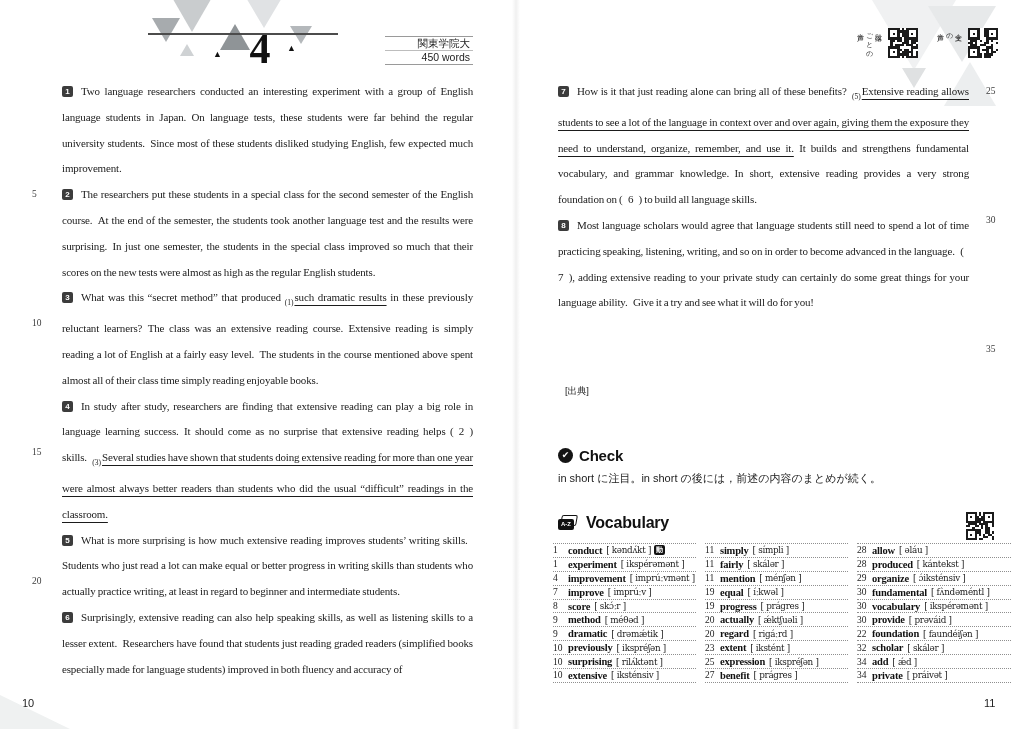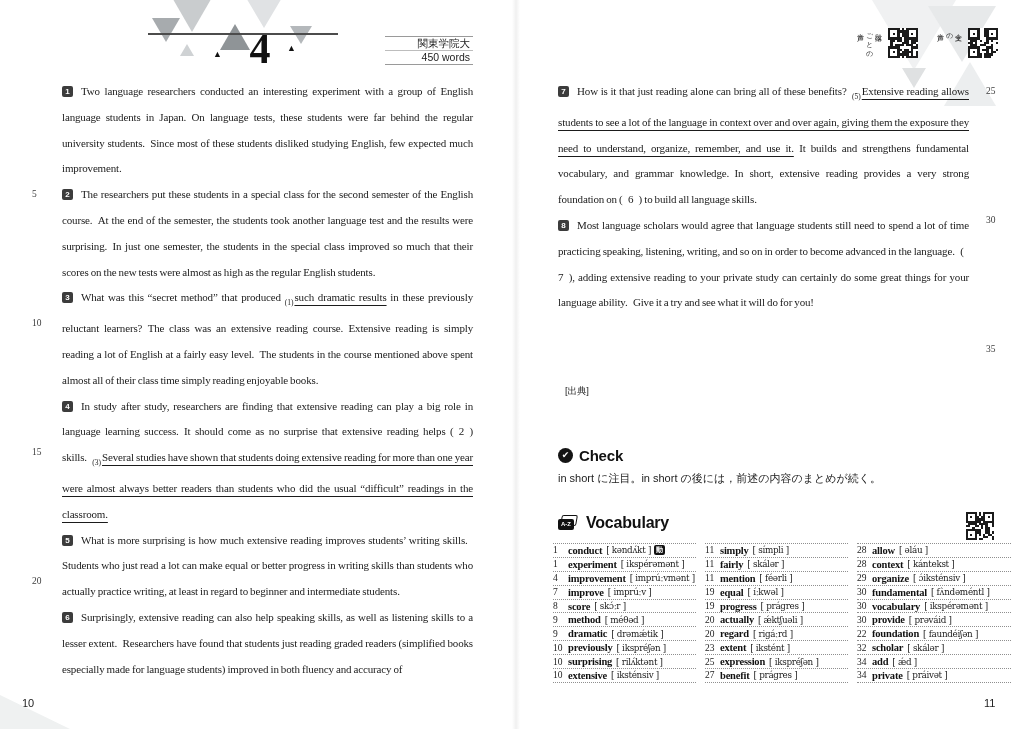--- a/index.html
+++ b/index.html
@@ -536,21 +536,21 @@
           <span class="vpron">[ símpli ]</span>
         </div>
         <div class="vrow">
           <span class="vnum">11</span>
           <span class="vword">fairly</span>
           <span class="vpron">[ skálər ]</span>
         </div>
         <div class="vrow">
           <span class="vnum">11</span>
           <span class="vword">mention</span>
-          <span class="vpron">[ féərli ]</span>
+          <span class="vpron">[ ménʃən ]</span>
         </div>
         <div class="vrow">
           <span class="vnum">19</span>
           <span class="vword">equal</span>
           <span class="vpron">[ íːkwəl ]</span>
         </div>
         <div class="vrow">
           <span class="vnum">19</span>
           <span class="vword">progress</span>
           <span class="vpron">[ prágres ]</span>
@@ -582,21 +582,21 @@
         </div>
       </div>
     <div class="vcol vcol3">
         <div class="vrow">
           <span class="vnum">28</span>
           <span class="vword">allow</span>
           <span class="vpron">[ əláu ]</span>
         </div>
         <div class="vrow">
           <span class="vnum">28</span>
-          <span class="vword">context</span>
+          <span class="vword">produced</span>
           <span class="vpron">[ kántekst ]</span>
         </div>
         <div class="vrow">
           <span class="vnum">29</span>
           <span class="vword">organize</span>
           <span class="vpron">[ ɔ́iksténsiv ]</span>
         </div>
         <div class="vrow">
           <span class="vnum">30</span>
           <span class="vword">fundamental</span>

